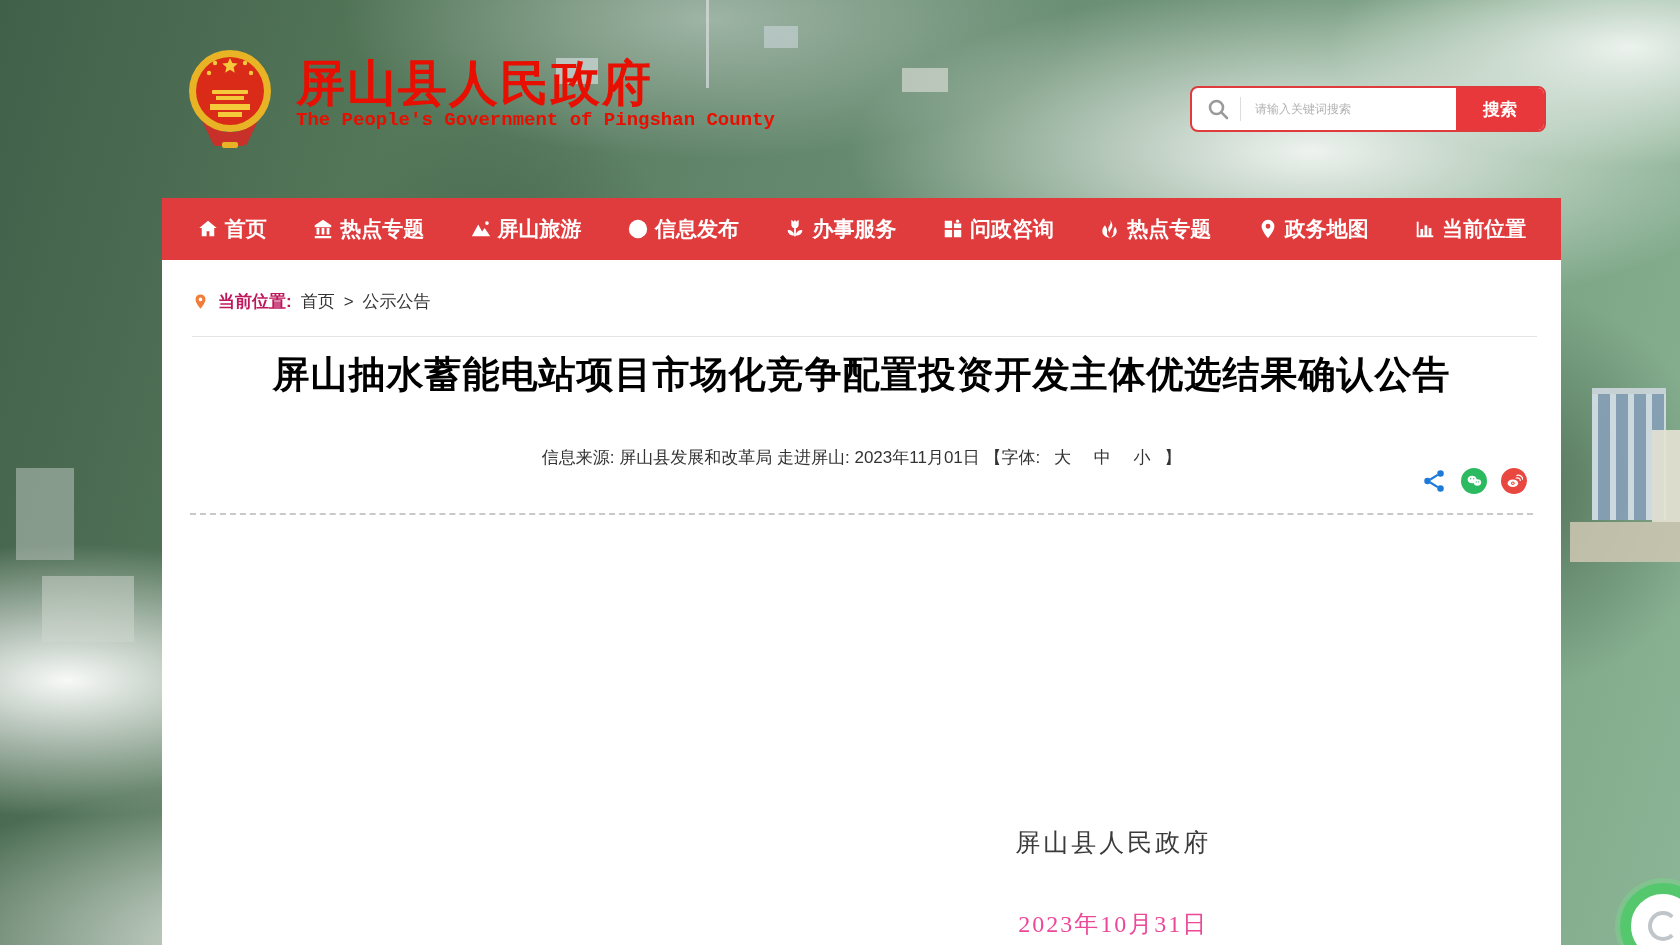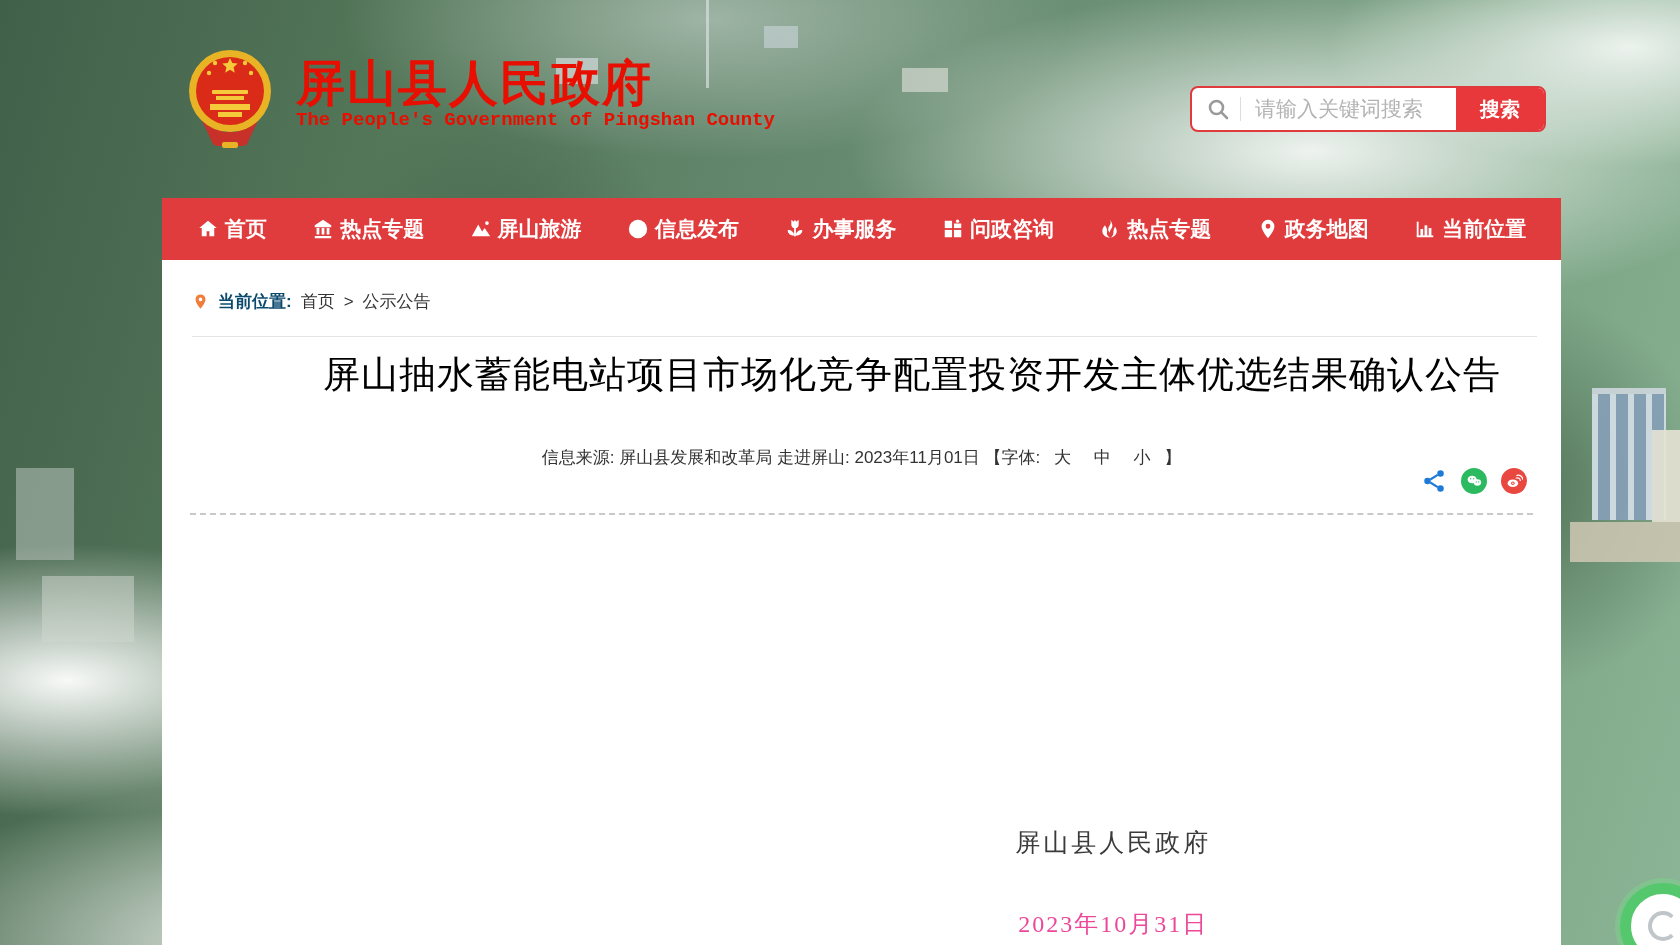--- a/index.html
+++ b/index.html
@@ -37,42 +37,42 @@
   .emblem { width:84px; height:106px; }
   .site-titles { margin-left:24px; padding-top:12px; }
   .site-title { font-size:49px; font-weight:bold; color:#e80f00; letter-spacing:2px; line-height:1.05; }
   .site-subtitle { margin-top:0; font-family:Liberation Mono, monospace; font-weight:bold; font-size:19px; color:#e80f00; }
 
   
   .search-box { position:absolute; left:1190px; top:86px; z-index:10; width:356px; height:46px;
     background:#fff; border:2px solid #df3a3c; border-radius:8px; display:flex; align-items:center; overflow:hidden; }
   .search-box .mag { margin:0 10px 0 14px; width:24px; height:24px; flex:0 0 auto; }
   .search-box .vdiv { width:1px; height:24px; background:#ddd; flex:0 0 auto; }
-  .search-input { flex:1; border:none; outline:none; font-size:21px; color:#701a75; padding:0 10px 0 14px; min-width:0; }
+  .search-input { flex:1; border:none; outline:none; font-size:12px; color:#701a75; padding:0 10px 0 14px; min-width:0; }
   .search-input::placeholder { color:#b3b3b3; }
   .search-btn { flex:0 0 88px; height:100%; background:#e8383b; color:#fff; border:none;
-    font-size:20px; font-weight:bold; cursor:pointer; font-family:inherit; }
+    font-size:17px; font-weight:bold; cursor:pointer; font-family:inherit; }
 
   
   .nav { position:absolute; left:162px; top:198px; width:1399px; height:62px; background:#e03b3d; z-index:10;
     display:flex; align-items:center; justify-content:space-around; padding:0 12px; }
   .nav-item { display:flex; align-items:center; gap:6px; color:#fff; font-size:21px; font-weight:bold;
     text-decoration:none; cursor:pointer; white-space:nowrap; }
   .nav-item svg { width:22px; height:22px; fill:#fff; }
 
   
   .content { position:absolute; left:162px; top:260px; width:1399px; height:685px; background:#fff; z-index:10; }
   .crumb { position:absolute; left:30px; top:30px; display:flex; align-items:center; gap:9px; font-size:17px; color:#333; }
   .crumb .pin { width:17px; height:21px; }
-  .crumb-label { font-weight:bold; color:#0c4a6e; }
+  .crumb-label { font-weight:bold; color:#be185d; }
   .crumb a { color:#333; text-decoration:none; cursor:pointer; }
   .crumb-divider { position:absolute; left:30px; right:24px; top:76px; border-top:1px solid #e4e4e4; }
 
-  .art-title { position:absolute; left:60px; right:60px; top:90px; text-align:right;
-    font-size:37px; font-weight:normal; color:#000; letter-spacing:1px; }
+  .art-title { position:absolute; left:60px; right:60px; top:90px; text-align:center;
+    font-size:37px; font-weight:bold; color:#000; letter-spacing:1px; }
 
   .meta { position:absolute; left:0; right:0; top:186px; text-align:center; font-size:17px; color:#333; }
   .meta .grp { margin:0 0; }
   .meta .fsize { margin:0 9px; color:#333; text-decoration:none; cursor:pointer; }
 
   .share { position:absolute; right:34px; top:208px; display:flex; align-items:center; gap:14px; }
   .share .s-ico { width:26px; height:26px; cursor:pointer; }
   .round { border-radius:50%; display:flex; align-items:center; justify-content:center; }
   .wechat-bg { background:#2cba60; }
   .weibo-bg { background:#e8483f; }

